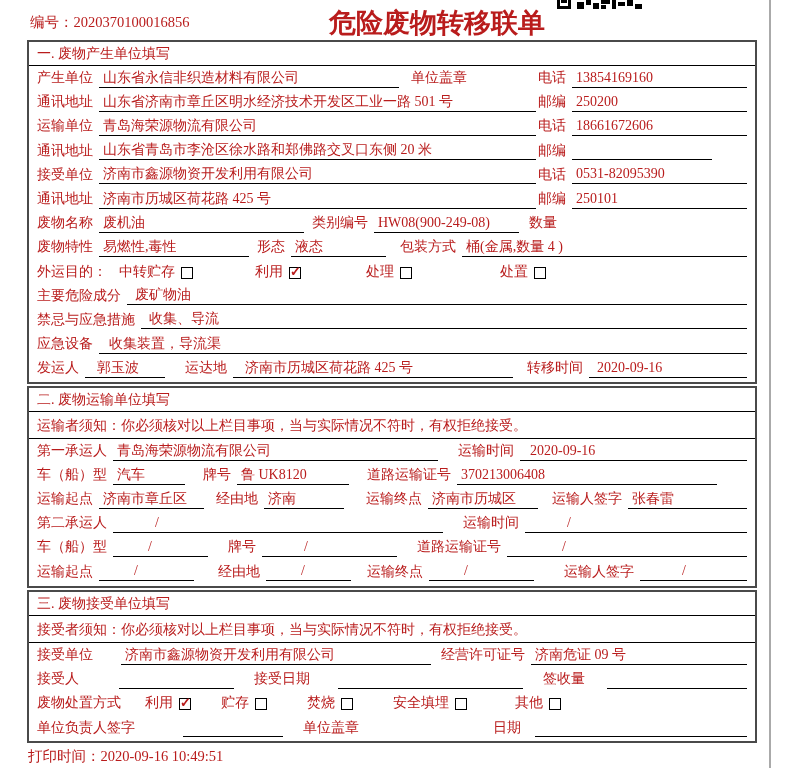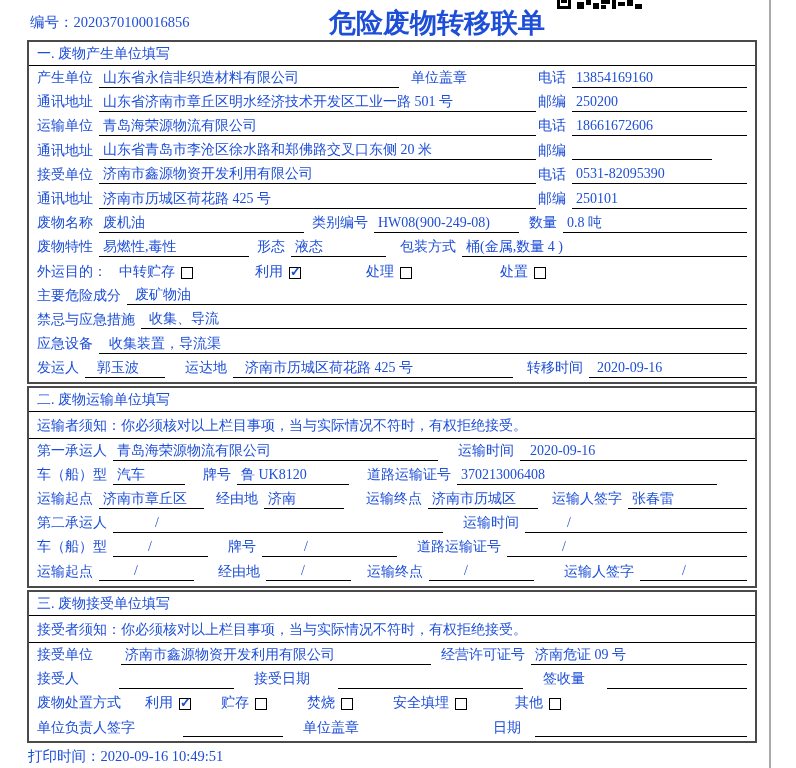--- a/index.html
+++ b/index.html
@@ -1,19 +1,19 @@
 <!DOCTYPE html>
 <html><head>
 <meta charset="utf-8">
 <style>
   * { margin:0; padding:0; box-sizing:border-box; }
   html,body { background:#fff; }
   .page {
     position:relative; width:796px; height:768px; background:#ffffff;
-    font-family:"Liberation Serif","DejaVu Serif",serif; color:#1d4ed8;
+    font-family:"Liberation Serif","DejaVu Serif",serif; color:#b91c1c;
     font-size:14px; overflow:hidden;
   }
   .page-edge { position:absolute; left:769px; top:0; width:2px; height:768px; background:#aaaaaa; }
   .serial { position:absolute; left:30px; top:13px; font-size:14.5px; white-space:nowrap; }
   .doc-title { position:absolute; left:437px; top:5px; transform:translateX(-50%);
     font-size:27px; font-weight:bold; white-space:nowrap; }
   .qr { position:absolute; left:557px; top:0; }
 
   .sec { position:absolute; left:27px; width:730px; border:2px solid #4a4a4a; background:#fff; }
   .sec1 { top:40px;  height:344px; }
@@ -112,21 +112,20 @@
       <span class="lbl" style="margin-left:auto">邮编</span>
       <span class="ul" style="width:175px">250101</span>
     </div>
 
     <div class="row">
       <span class="lbl">废物名称</span>
       <span class="ul" style="width:205px">废机油</span>
       <span class="lbl" style="margin-left:8px">类别编号</span>
       <span class="ul" style="width:145px">HW08(900-249-08)</span>
       <span class="lbl" style="margin-left:10px">数量</span>
-      <span class="ul fill">0.8 吨</span>
     </div>
 
     <div class="row">
       <span class="lbl">废物特性</span>
       <span class="ul" style="width:150px">易燃性,毒性</span>
       <span class="lbl" style="margin-left:8px">形态</span>
       <span class="ul" style="width:95px">液态</span>
       <span class="lbl" style="margin-left:14px">包装方式</span>
       <span class="ul fill">桶(金属,数量 4 )</span>
     </div>

